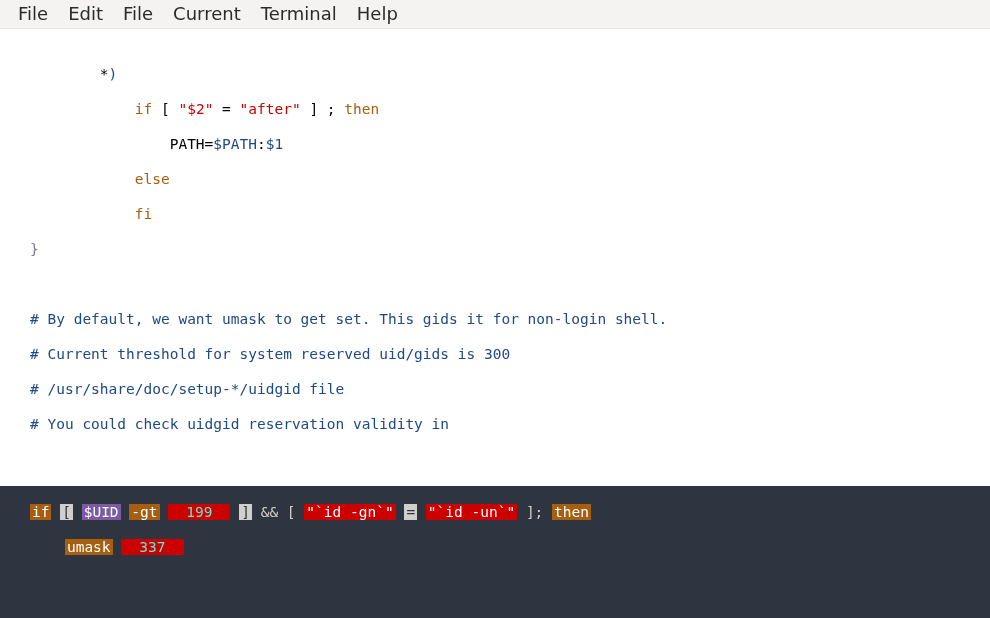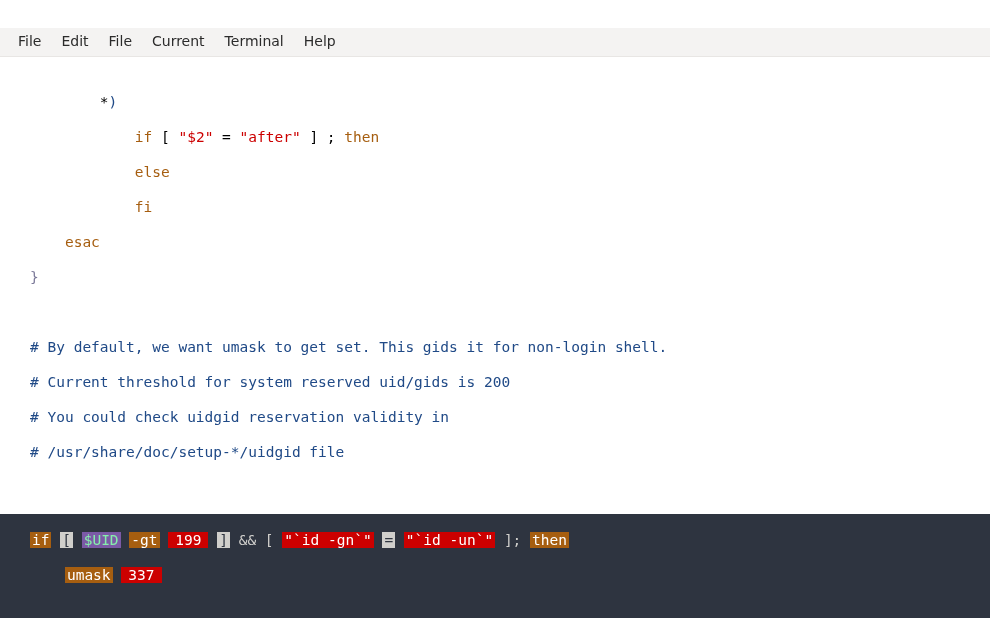--- a/index.html
+++ b/index.html
@@ -15,23 +15,22 @@
     color: #000000;
   }
   .menubar {
     display: flex;
     align-items: center;
     height: 28px;
     background: #f4f3f2;
     border-bottom: 1px solid #e8e6e4;
     padding: 0 8px;
     font-family: "DejaVu Sans", "Segoe UI", sans-serif;
-    font-size: 14px;
+    font-size: 18px;
     color: #2b2b2b;
-    margin-top: 28px;
   }
   .menubar .menu-item {
     padding: 0 10px;
     cursor: default;
   }
   .editor {
     padding: 2px 0 0 0;
     white-space: pre;
   }
   .codeline {
@@ -45,51 +44,51 @@
   .string  { color: #cc0000; }
   .brace   { color: #7c7a99; }
   .plain   { color: #000000; }
 
   
   .selblock { background: #2e3440; color: #d0cfcc; }
   .selblock .codeline { padding-left: 30px; }
 
   
   .sel-kw   { background: #a65e10; color: #ffffff; padding: 0 2px; }
-  .sel-var  { background: #7b5aa6; color: #86efac; padding: 0 2px; }
-  .sel-num  { background: #cc0000; color: #ffffff; padding: 0 7px; }
+  .sel-var  { background: #7b5aa6; color: #ffffff; padding: 0 2px; }
+  .sel-num  { background: #cc0000; color: #5eead4; padding: 0 18px; }
   .sel-str  { background: #cc0000; color: #ffffff; padding: 0 2px; }
   .sel-op   { background: #d0cfcc; color: #2e3440; padding: 0 2px; }
   .sel-plain{ color: #d0cfcc; }
 </style>
 </head>
 <body>
 
 <div class="menubar">
   <div class="menu-item">File</div>
   <div class="menu-item">Edit</div>
   <div class="menu-item">File</div>
   <div class="menu-item">Current</div>
   <div class="menu-item">Terminal</div>
   <div class="menu-item">Help</div>
 </div>
 
 <div class="editor">
 
 <div class="codeline"><span class="plain">        *</span><span class="punct">)</span></div>
 <div class="codeline"><span>            </span><span class="keyword">if</span><span class="plain"> [ </span><span class="string">"$2"</span><span class="plain"> = </span><span class="string">"after"</span><span class="plain"> ] ; </span><span class="keyword">then</span></div>
+<div class="codeline"><span class="plain">                PATH=</span><span class="number">$PATH</span><span class="plain">:</span><span class="number">$1</span></div>
 <div class="codeline"><span>            </span><span class="keyword">else</span></div>
 <div class="codeline"><span>            </span><span class="keyword">fi</span></div>
-<div class="codeline"><span>    </span><span class="keyword">esac</span></div>
 <div class="codeline"><span class="brace">}</span></div>
 <div class="codeline"><span></span></div>
 <div class="codeline"><span class="comment"># By default, we want umask to get set. This gids it for non-login shell.</span></div>
-<div class="codeline"><span class="comment"># Current threshold for system reserved uid/gids is 200</span></div>
+<div class="codeline"><span class="comment"># Current threshold for system reserved uid/gids is 300</span></div>
+<div class="codeline"><span class="comment"># /usr/share/doc/setup-*/uidgid file</span></div>
 <div class="codeline"><span class="comment"># You could check uidgid reservation validity in</span></div>
-<div class="codeline"><span class="comment"># /usr/share/doc/setup-*/uidgid file</span></div>
 
 
 <div class="selblock">
 <div class="codeline"><span class="sel-kw">if</span><span class="sel-plain"> </span><span class="sel-op">[</span><span class="sel-plain"> </span><span class="sel-var">$UID</span><span class="sel-plain"> </span><span class="sel-kw">-gt</span><span class="sel-plain"> </span><span class="sel-num">199</span><span class="sel-plain"> </span><span class="sel-op">]</span><span class="sel-plain"> </span><span class="sel-plain">&amp;&amp; [</span><span class="sel-plain"> </span><span class="sel-str">"`id -gn`"</span><span class="sel-plain"> </span><span class="sel-op">=</span><span class="sel-plain"> </span><span class="sel-str">"`id -un`"</span><span class="sel-plain"> </span><span class="sel-plain">];</span><span class="sel-plain"> </span><span class="sel-kw">then</span></div>
 <div class="codeline"><span class="sel-plain">    </span><span class="sel-kw">umask</span><span class="sel-plain"> </span><span class="sel-num">337</span></div>
 
 
 
 </div>
 

